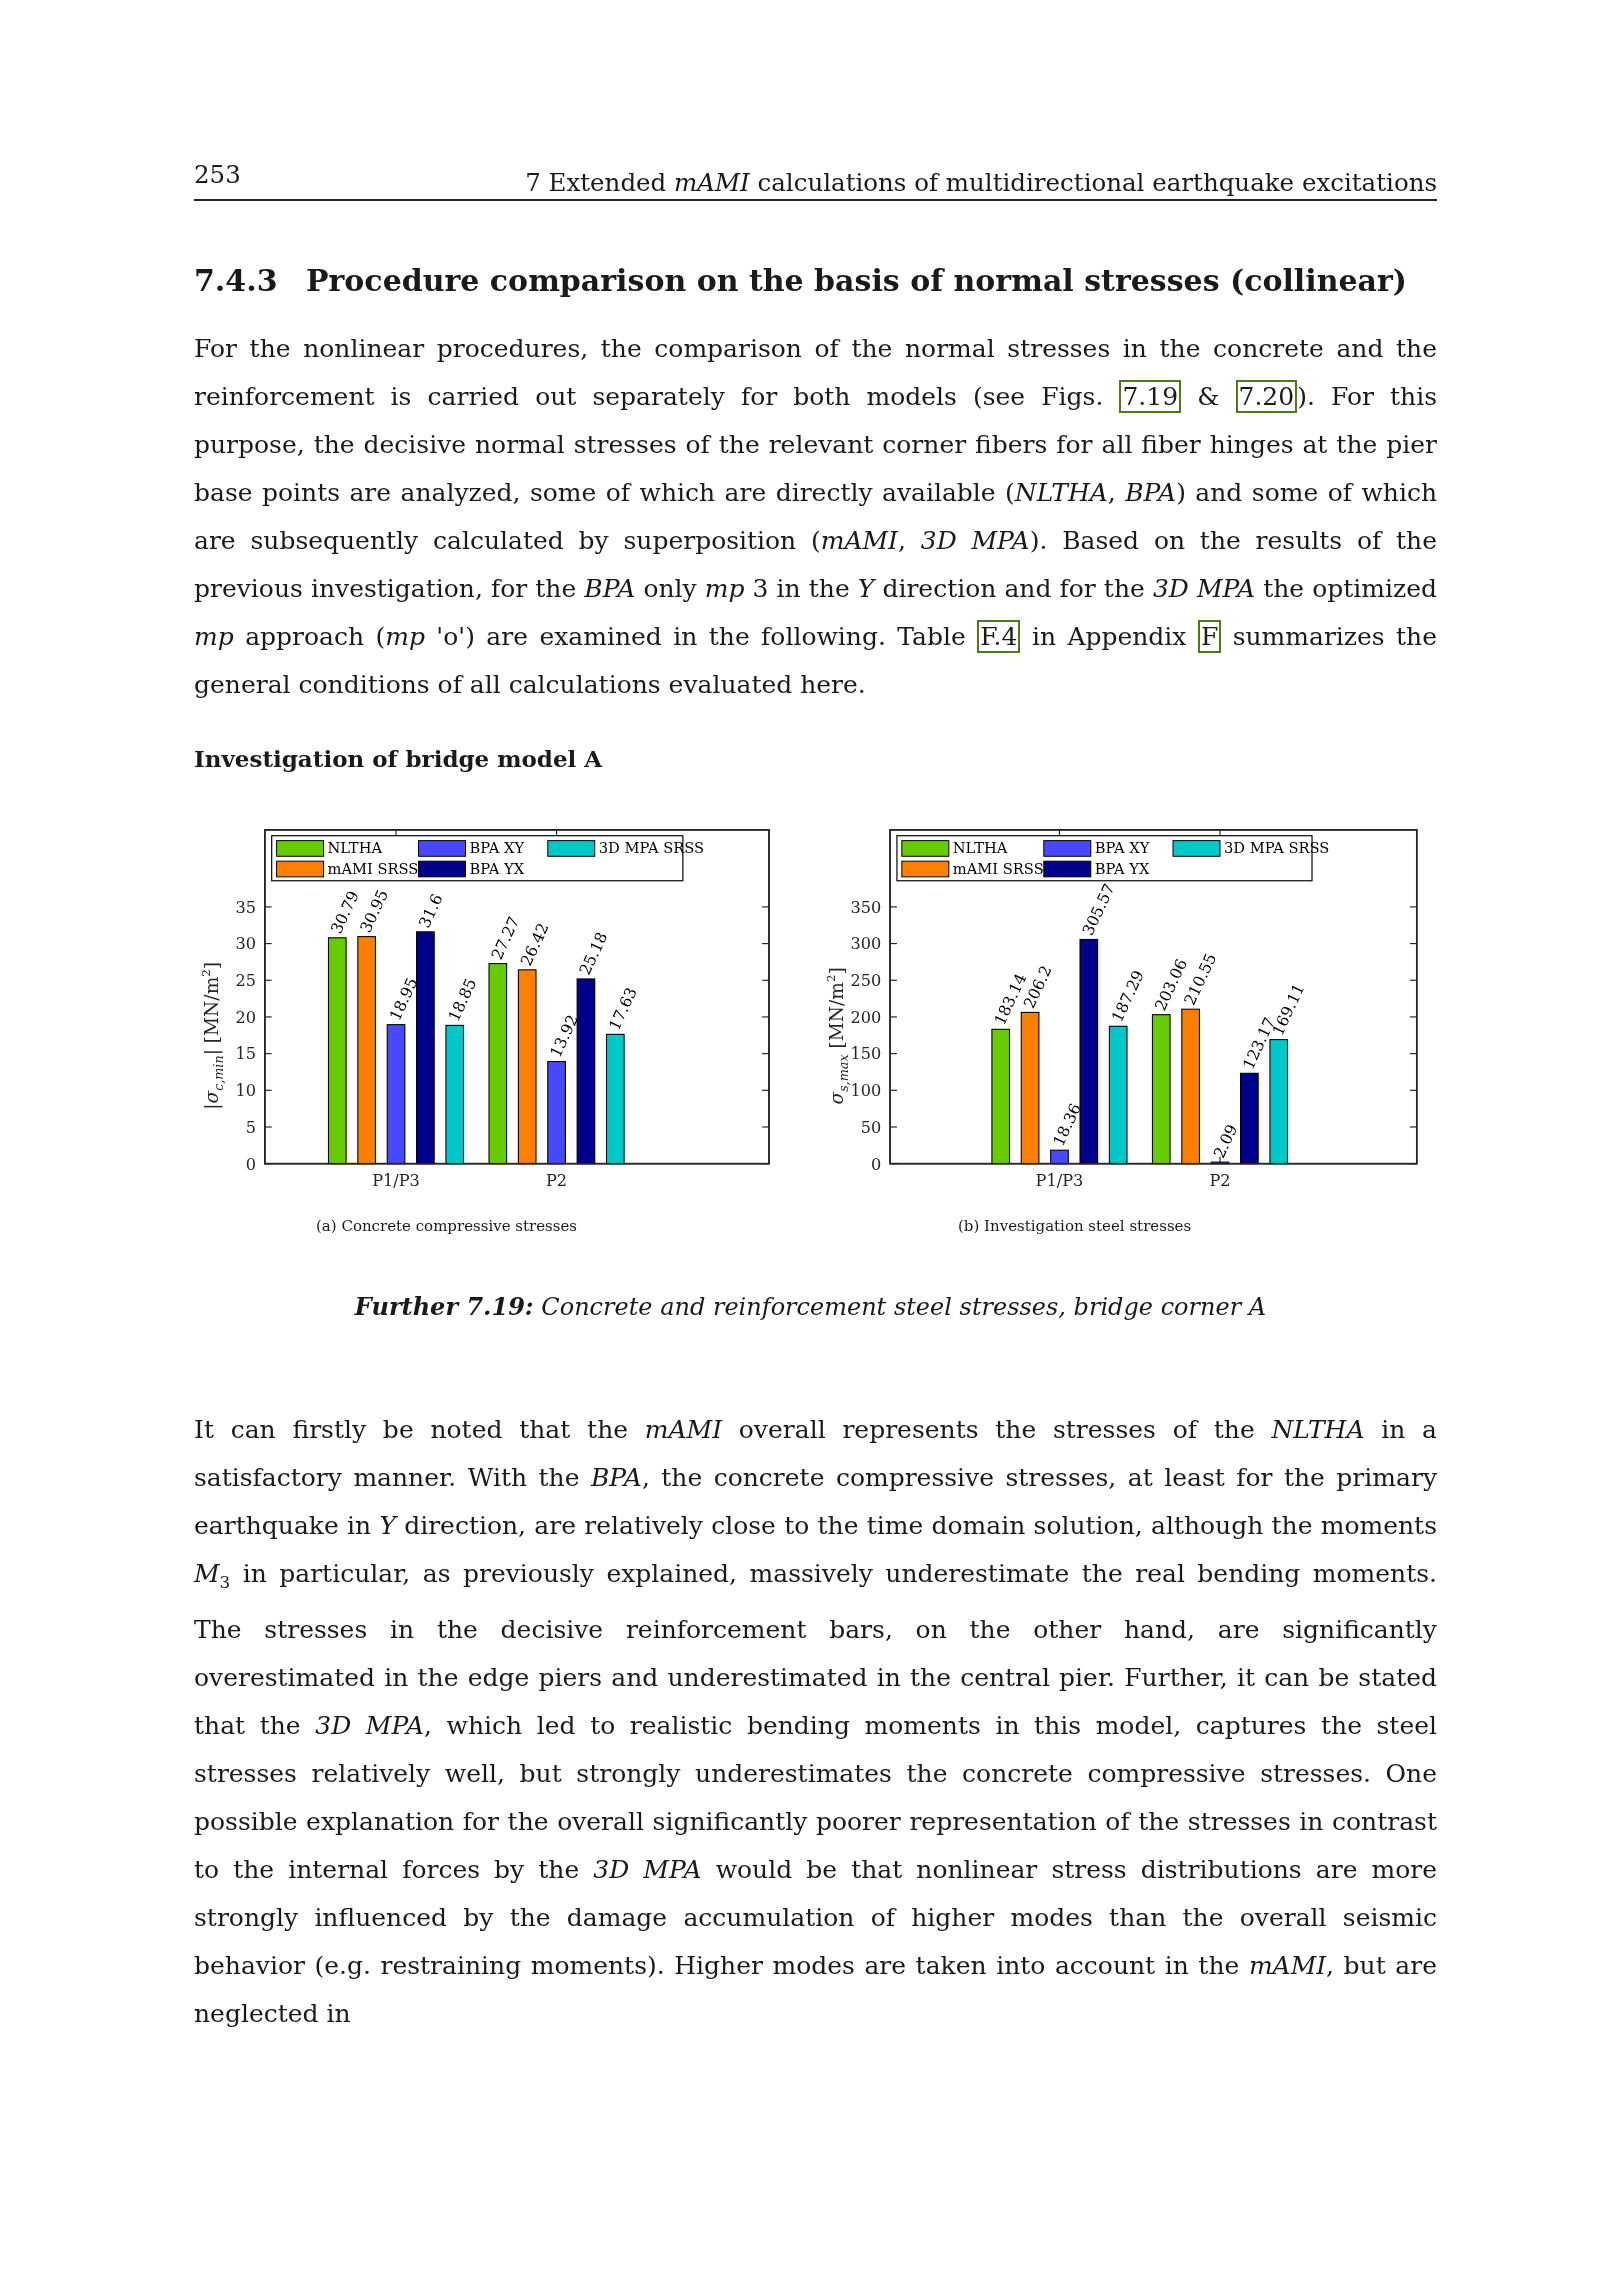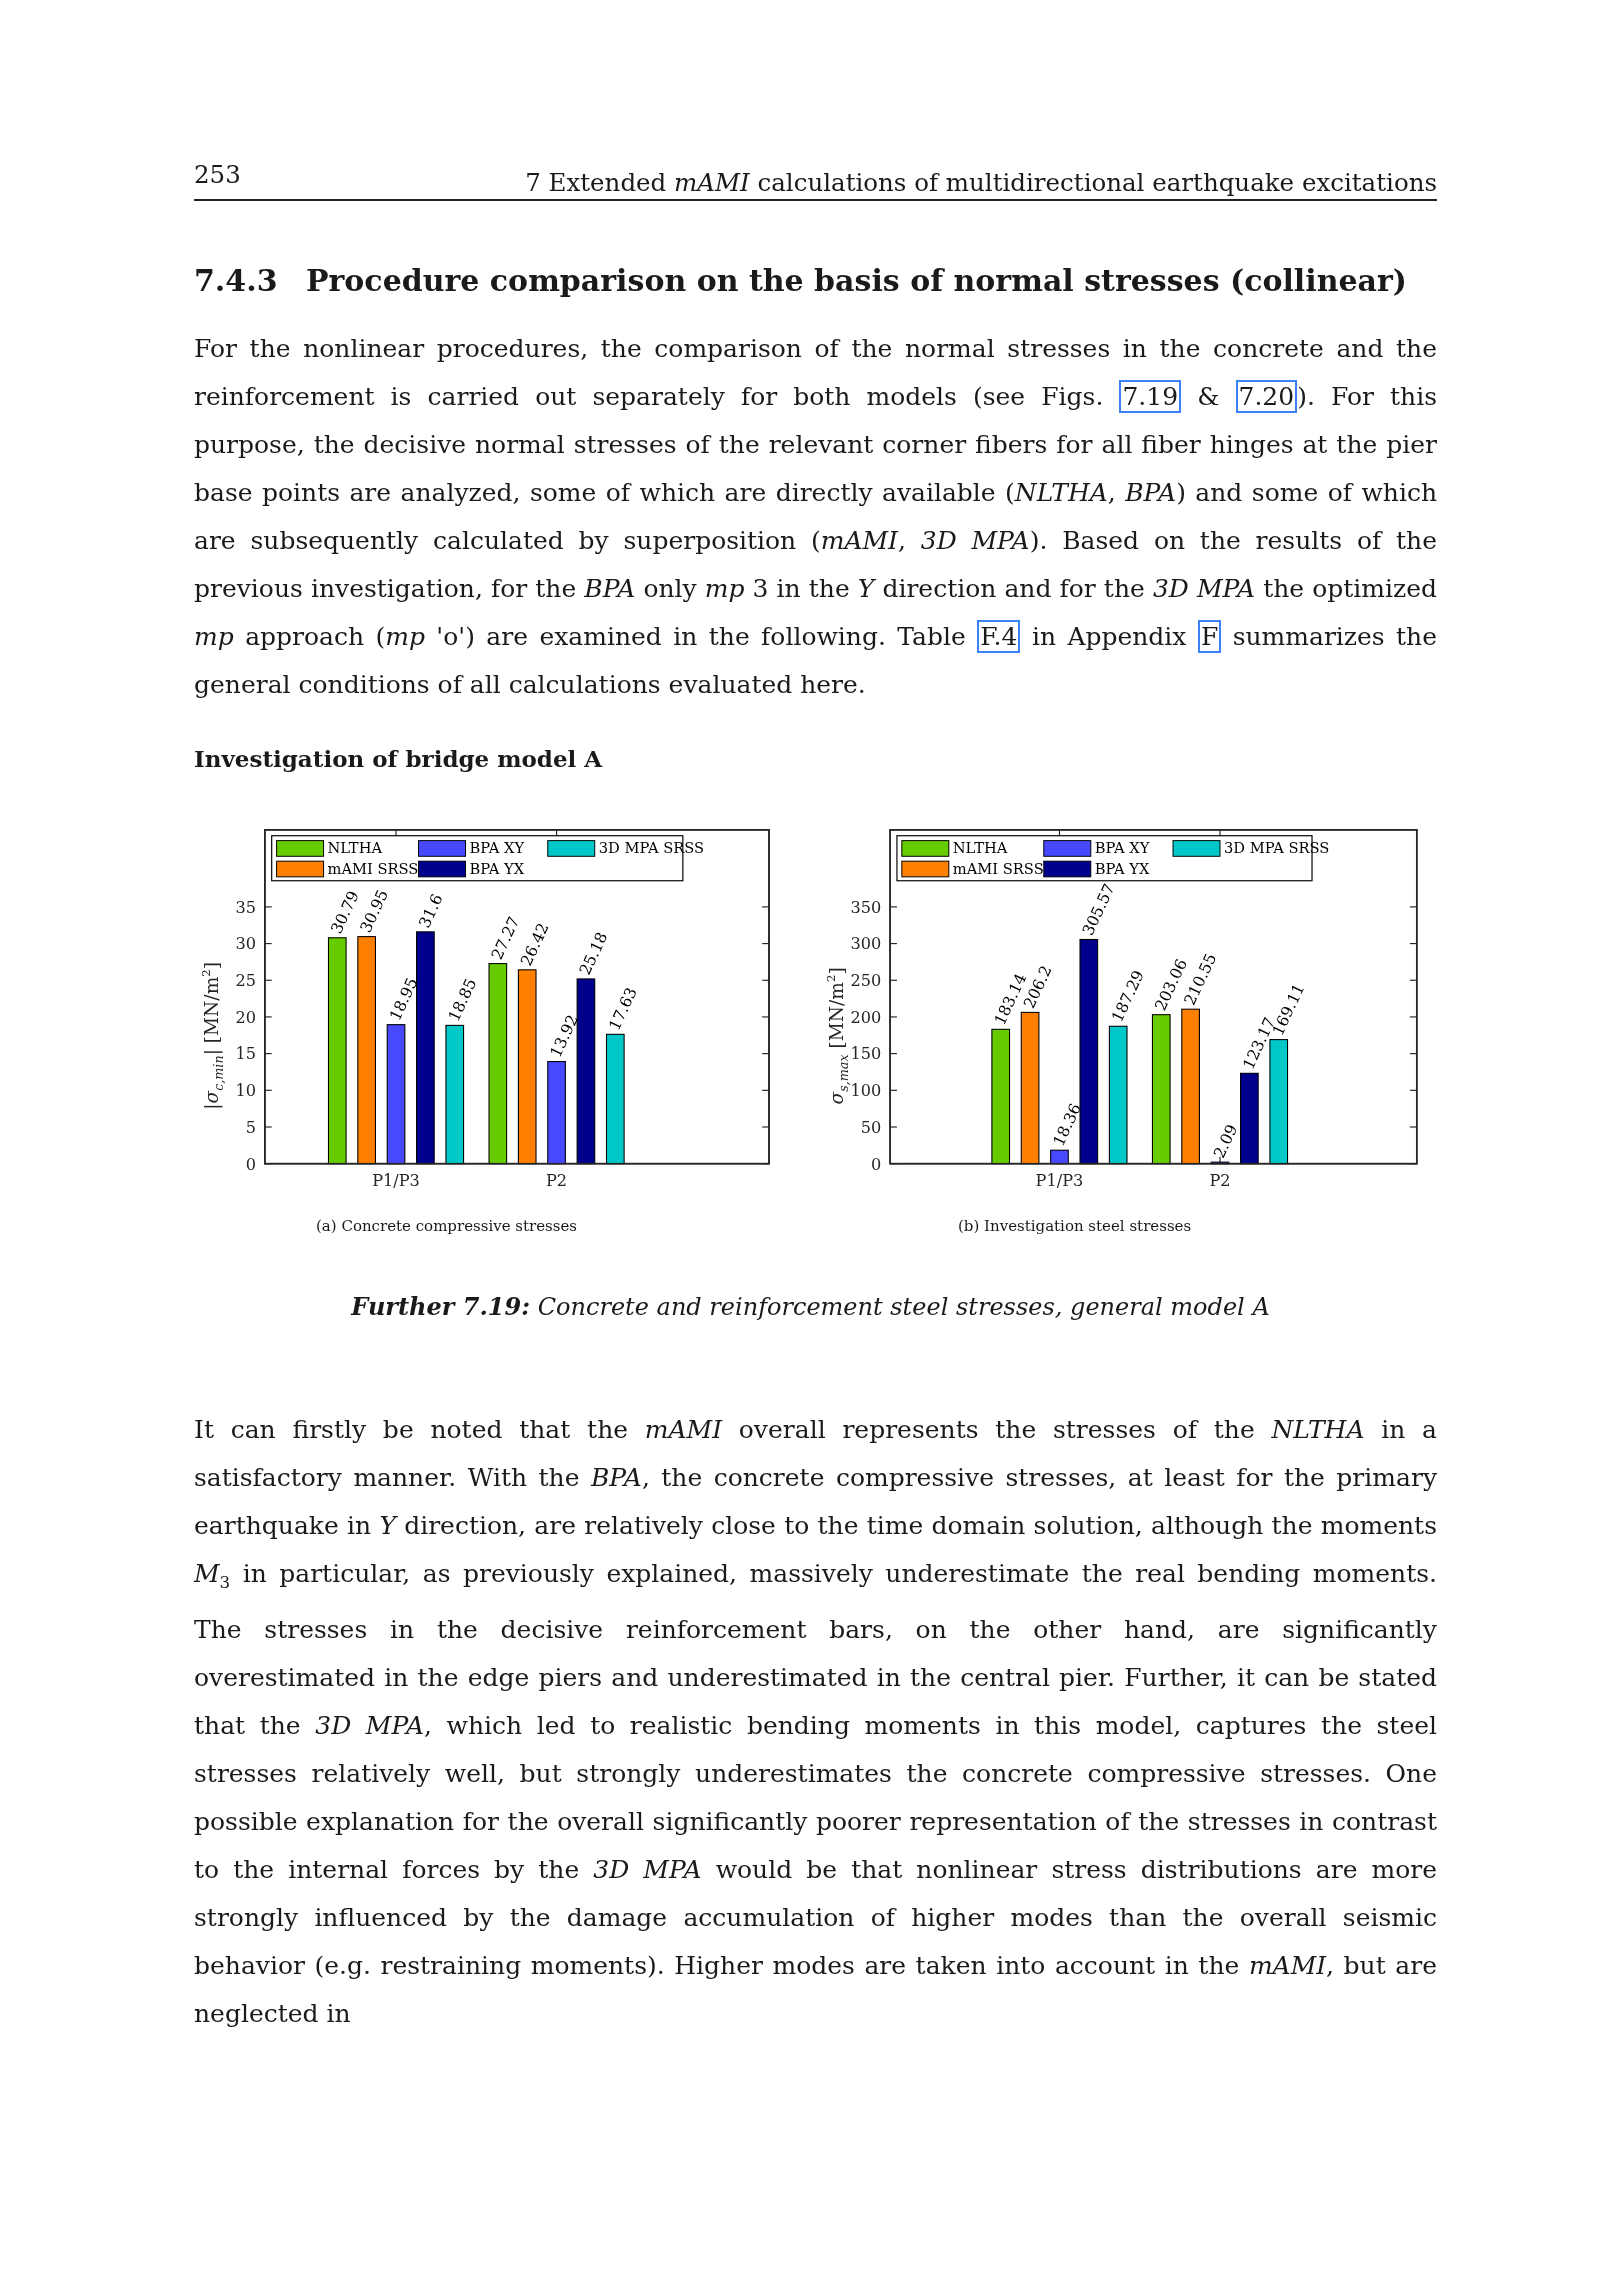--- a/index.html
+++ b/index.html
@@ -8,21 +8,21 @@
   .page { position: absolute; left: 0; top: 0; width: 1621px; height: 2293px; }
   .running-head { position: absolute; left: 194px; top: 160px; width: 1243px; height: 39px;
                   border-bottom: 2px solid #222; font-size: 24.5px; }
   .running-head .pno { position: absolute; left: 0; top: 0; }
   .running-head .rtitle { position: absolute; right: 0; top: 8px; }
   .section-title { position: absolute; left: 194px; top: 263px; font-size: 30px; font-weight: bold; }
   .section-title .num { display: inline-block; width: 112px; }
   .para { position: absolute; left: 194px; width: 1243px; font-size: 25px; line-height: 48px;
           text-align: justify; text-align-last: left; }
   .para i { font-style: italic; }
-  .ref { border: 2px solid #3b82f6; padding: 0 1px; }
+  .ref { border: 2px solid #4d7c0f; padding: 0 1px; }
   .subhead { position: absolute; left: 194px; top: 745px; font-size: 23px; font-weight: bold; }
   .chart { position: absolute; top: 823px; }
   .chart svg { overflow: visible; }
   .subcap { position: absolute; top: 1217px; font-size: 15px; }
   .figcap { position: absolute; top: 1292px; left: 0; width: 1621px; text-align: center; font-size: 24px; font-style: italic; }
   .figcap b { font-style: italic; font-weight: bold; }
 </style>
 </head>
 <body>
 
@@ -174,18 +174,18 @@
           <rect x="225" y="39" width="48" height="16" fill="#00008c" stroke="#000" stroke-width="1"></rect>
           <text x="277" y="52" font-size="15" fill="#000" font-family="&quot;DejaVu Serif&quot;, &quot;Liberation Serif&quot;, serif">BPA YX</text>
           <rect x="357" y="18" width="48" height="16" fill="#00c8c8" stroke="#000" stroke-width="1"></rect>
           <text x="409" y="31" font-size="15" fill="#000" font-family="&quot;DejaVu Serif&quot;, &quot;Liberation Serif&quot;, serif">3D MPA SRSS</text>
         </g>
       </svg></div>
 
   <div class="subcap" style="left:316px;">(a) Concrete compressive stresses</div>
   <div class="subcap" style="left:958px;">(b) Investigation steel stresses</div>
 
-  <div class="figcap"><b>Further 7.19:</b><span> Concrete and reinforcement steel stresses, general model A</span></div>
+  <div class="figcap"><b>Further 7.19:</b><span> Concrete and reinforcement steel stresses, bridge corner A</span></div>
 
   <div class="para" style="top:1406px;"><span>It can firstly be noted that the </span><i>mAMI</i><span> overall represents the stresses of the </span><i>NLTHA</i><span> in a satisfactory manner.  With the </span><i>BPA</i><span>, the concrete compressive stresses, at least for the primary earthquake in </span><i>Y</i><span> direction, are relatively close to the time domain solution, although the moments </span><i>M</i><sub style="font-size:16.7px;">3</sub><span> in particular, as previously explained, massively underestimate the real bending moments. The stresses in the decisive reinforcement bars, on the other hand, are significantly overestimated in the edge piers and underestimated in the central pier. Further, it can be stated that the </span><i>3D MPA</i><span>, which led to realistic bending moments in this model, captures the steel stresses relatively well, but strongly underestimates the concrete compressive stresses.  One possible explanation for the overall significantly poorer representation of the stresses in contrast to the internal forces by the </span><i>3D MPA</i><span> would be that nonlinear stress distributions are more strongly influenced by the damage accumulation of higher modes than the overall seismic behavior (e.g. restraining moments). Higher modes are taken into account in the </span><i>mAMI</i><span>, but are neglected in</span></div>
 
 </div>
 
 
 </body></html>

